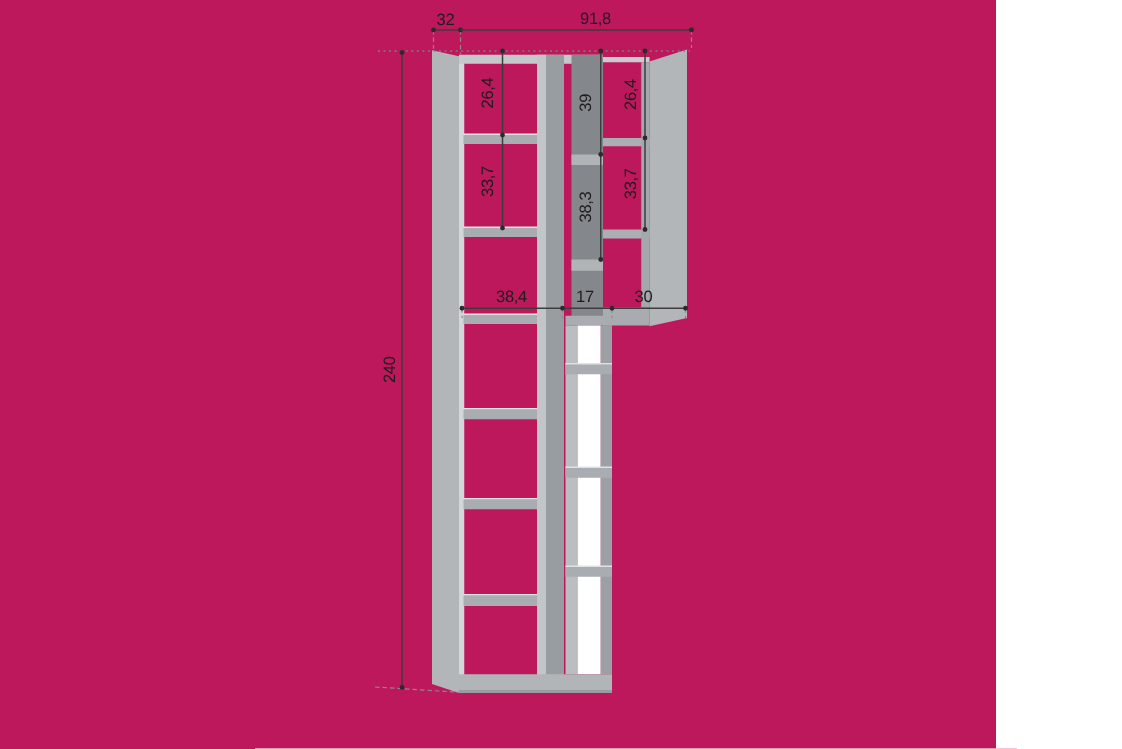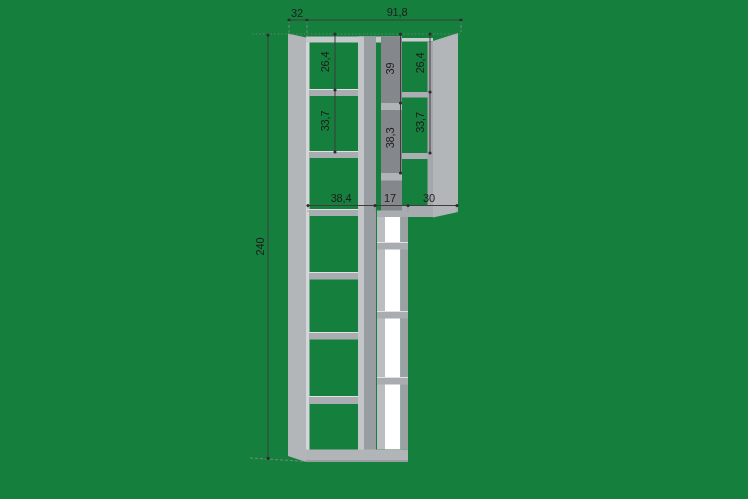--- a/index.html
+++ b/index.html
@@ -3,23 +3,23 @@
 <meta charset="utf-8">
 <style>
   html, body {
     margin: 0;
     padding: 0;
     background: #ffffff;
     font-family: "Liberation Sans", sans-serif;
   }
   .stage {
     position: relative;
-    width: 748px;
+    width: 664px;
     height: 499px;
-    background: #15803d;
+    background: #be185d;
     overflow: hidden;
   }
   svg { display: block; }
   text {
     font-family: "Liberation Sans", sans-serif;
     font-size: 11px;
     fill: #1c1c1c;
     letter-spacing: -0.2px;
   }
   .dimline { stroke: #3d3d3d; stroke-width: 1; fill: none; }

